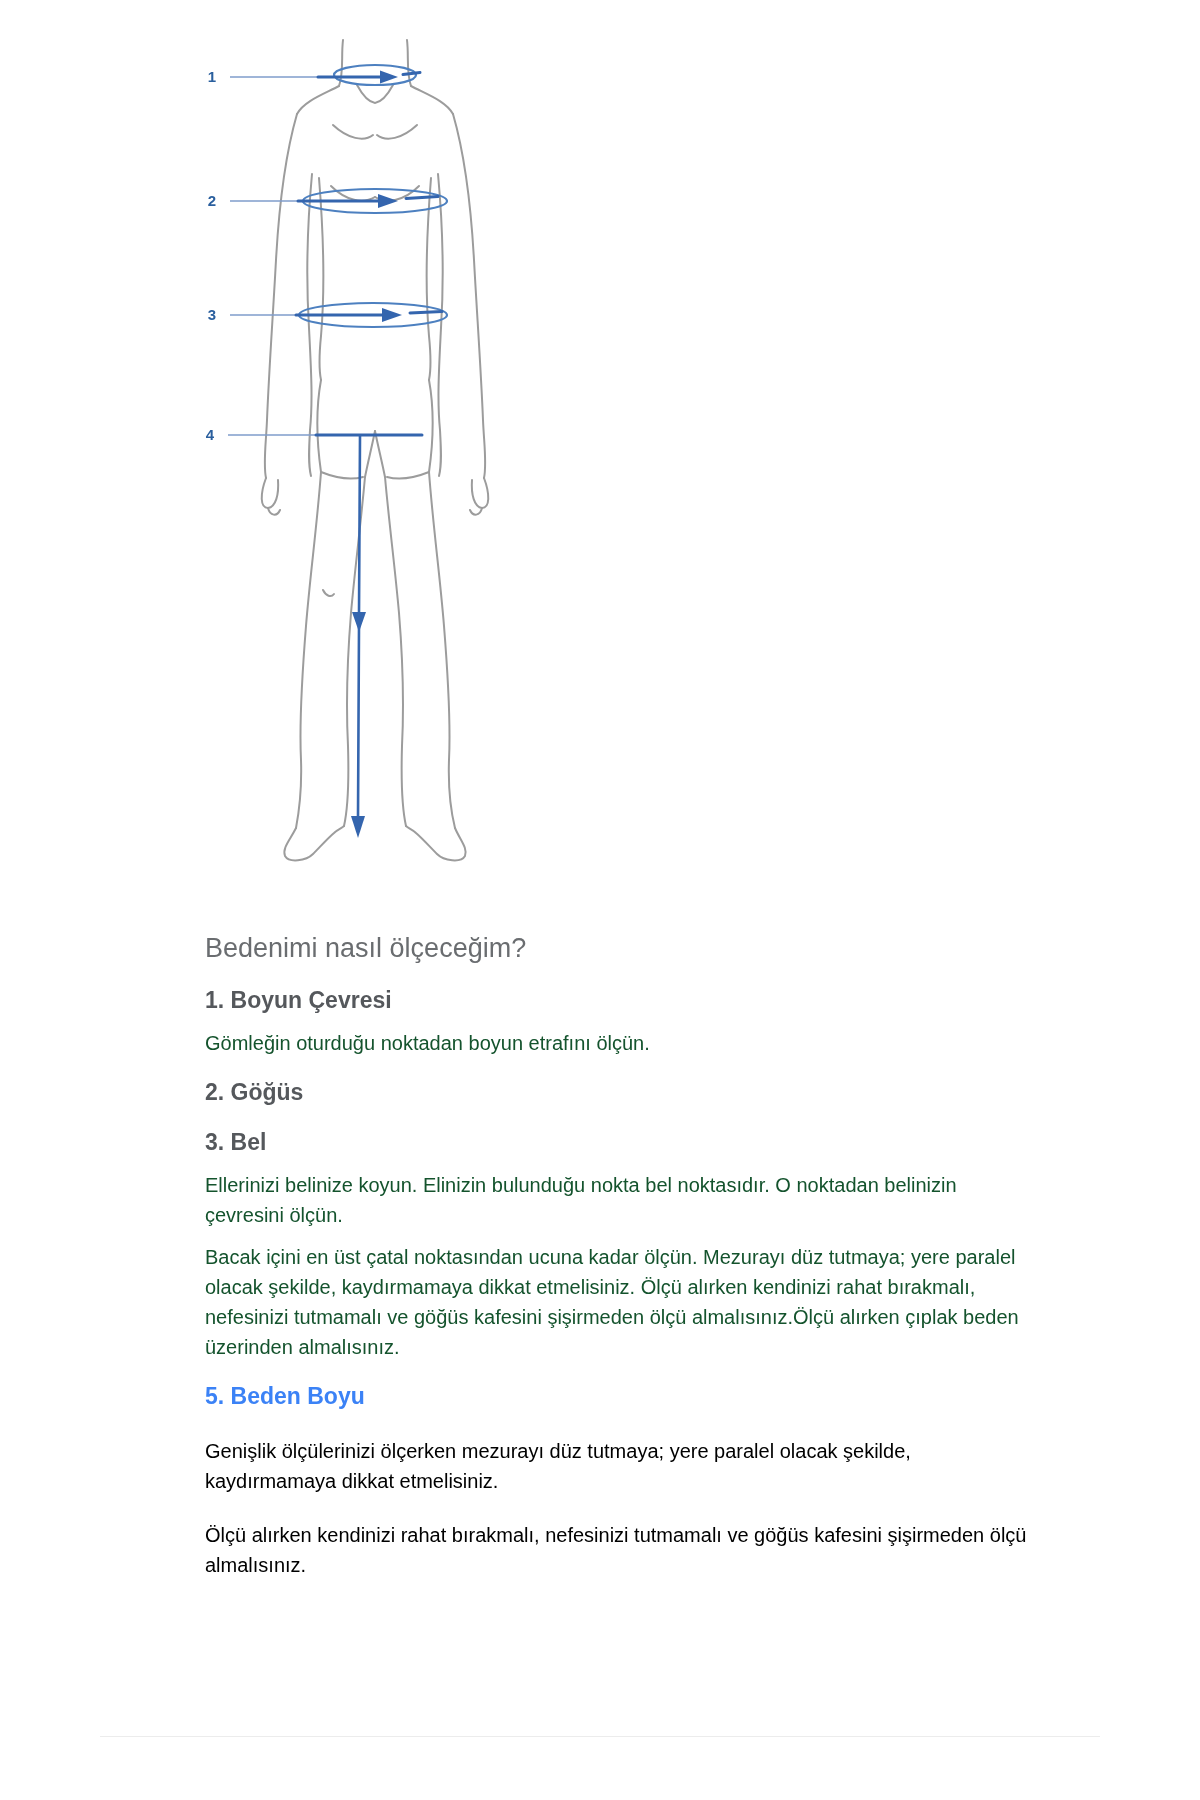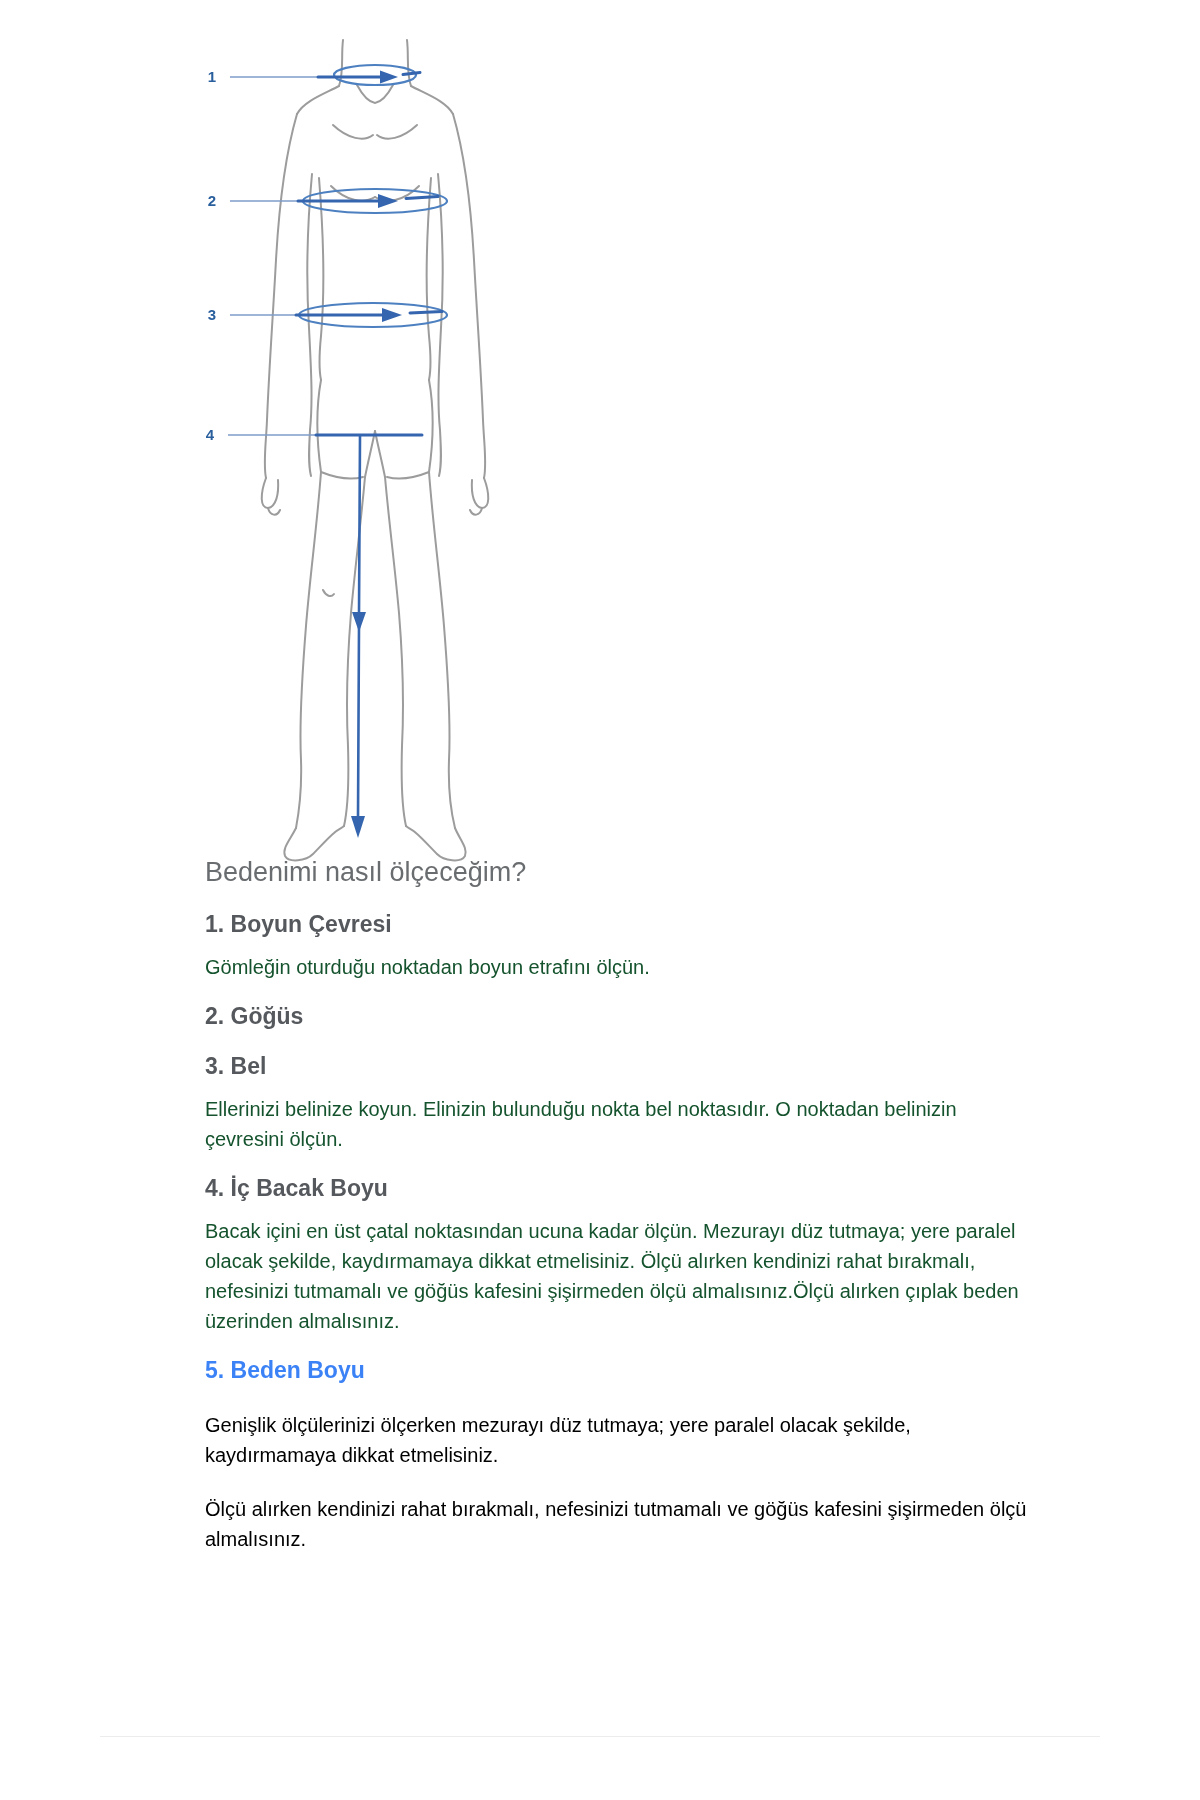--- a/index.html
+++ b/index.html
@@ -11,21 +11,21 @@
   .figure svg{display:block;width:100%;height:100%;}
   .outline path{stroke:#9c9c9c;stroke-width:2;fill:none;stroke-linecap:round;stroke-linejoin:round;}
   .measure ellipse{stroke:#4d80c0;stroke-width:2.2;fill:none;}
   .leader{stroke:#7f9dcb;stroke-width:1.6;fill:none;}
   .arrowline{stroke:#3465ae;stroke-width:3;fill:none;stroke-linecap:round;}
   .arrowline.thin{stroke-width:2.6;}
   .arrowhead{fill:#3465ae;stroke:none;}
   .numlabel{fill:#2a5f9e;font-size:15px;font-weight:600;font-family:"Liberation Sans",sans-serif;}
 
   
-  .content{position:absolute;left:205px;top:854px;width:825px;}
+  .content{position:absolute;left:205px;top:930px;width:825px;}
   .page-title{font-size:27px;font-weight:400;color:#6a6d70;line-height:1.35;margin:0 0 18px 0;}
   .section h2{font-size:23px;font-weight:700;color:#55585c;line-height:1.3;margin:20px 0 8px 0;}
   .section h2.blue{color:#3b82f6;}
   .section p{font-size:20px;color:#14532d;line-height:30px;margin:12px 0 6px 0;}
   .note{font-size:20px;color:#000000;line-height:30px;margin:24px 0 0 0;}
   .divider{position:absolute;left:100px;top:1736px;width:1000px;height:0;border-top:1px solid #ececec;}
 </style>
 </head>
 <body>
 
@@ -126,21 +126,20 @@
     <div class="section">
       <h2>2. Göğüs</h2>
     </div>
 
     <div class="section">
       <h2>3. Bel</h2>
       <p>Ellerinizi belinize koyun. Elinizin bulunduğu nokta bel noktasıdır. O noktadan belinizin çevresini ölçün.</p>
     </div>
 
     <div class="section">
-      <h2>4. İç Bacak Boyu</h2>
       <p>Bacak içini en üst çatal noktasından ucuna kadar ölçün. Mezurayı düz tutmaya; yere paralel olacak şekilde, kaydırmamaya dikkat etmelisiniz. Ölçü alırken kendinizi rahat bırakmalı, nefesinizi tutmamalı ve göğüs kafesini şişirmeden ölçü almalısınız.Ölçü alırken çıplak beden üzerinden almalısınız.</p>
     </div>
 
     <div class="section">
       <h2 class="blue">5. Beden Boyu</h2>
     </div>
 
     <p class="note">Genişlik ölçülerinizi ölçerken mezurayı düz tutmaya; yere paralel olacak şekilde, kaydırmamaya dikkat etmelisiniz.</p>
     <p class="note">Ölçü alırken kendinizi rahat bırakmalı, nefesinizi tutmamalı ve göğüs kafesini şişirmeden ölçü almalısınız.</p>
   </div>

